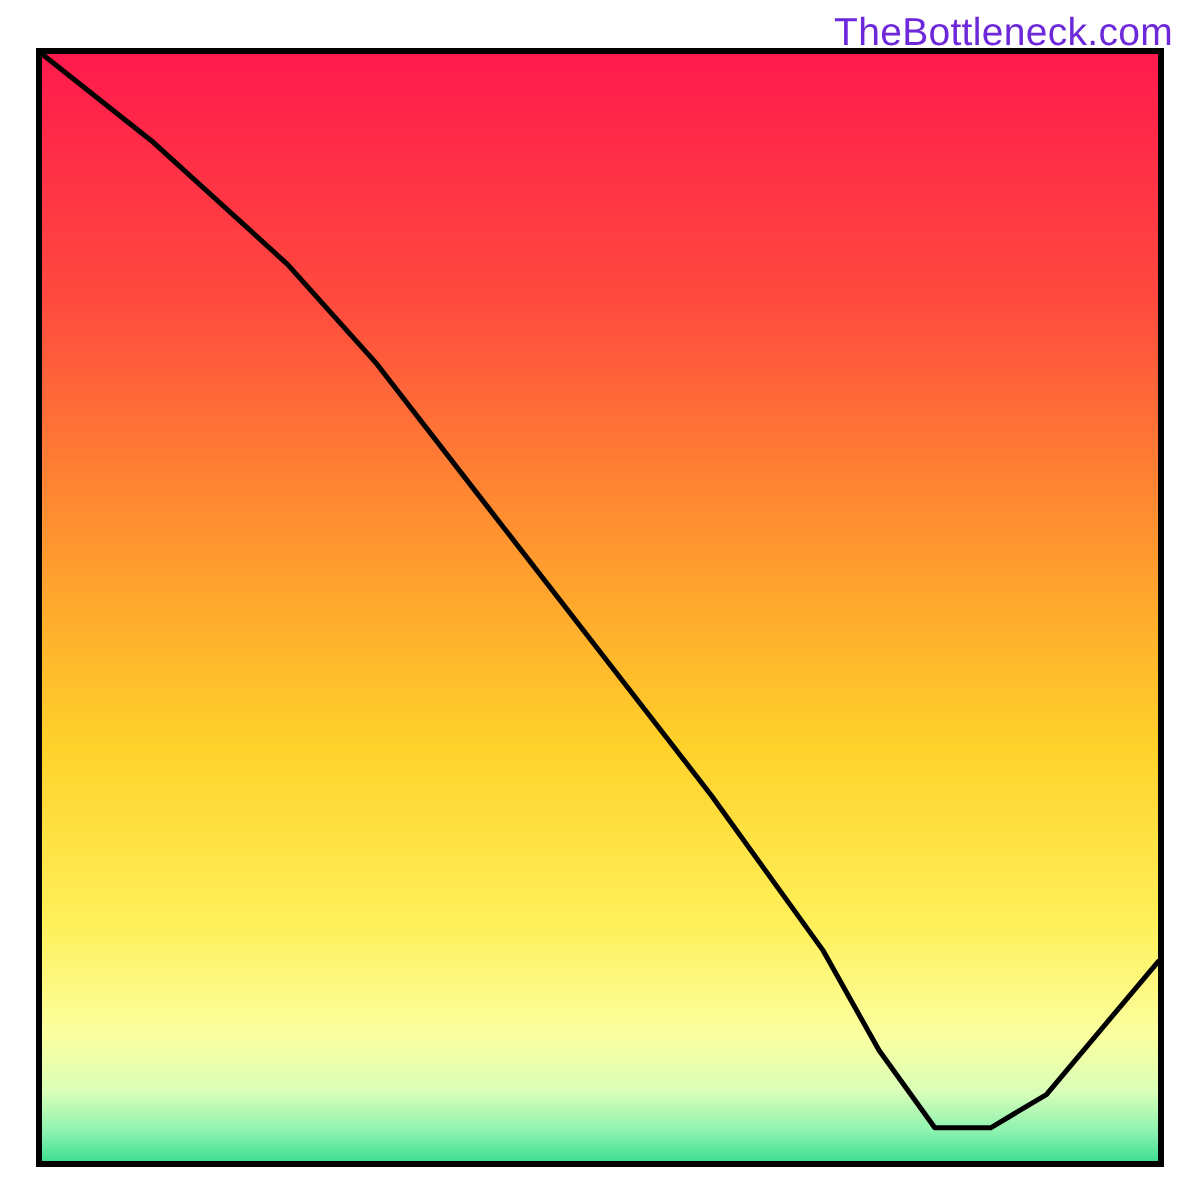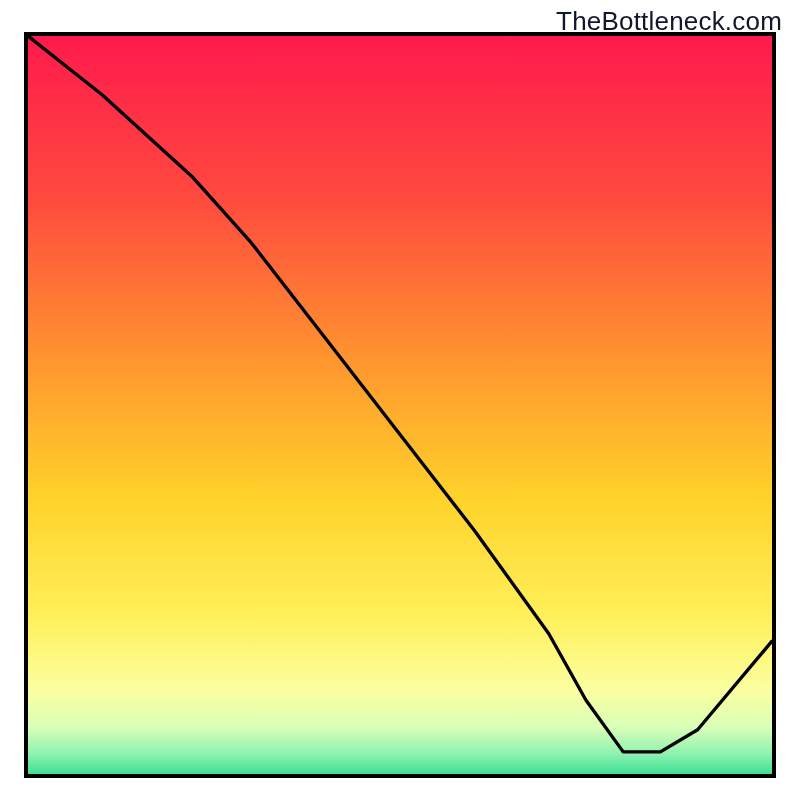--- a/index.html
+++ b/index.html
@@ -15,21 +15,21 @@
     position: relative;
     width: 800px;
     height: 800px;
   }
   #watermark {
     position: absolute;
     top: 6px;
     right: 18px;
     font-size: 26px;
     font-weight: 500;
-    color: #0f172a;
+    color: #6d28d9;
     letter-spacing: 0.2px;
   }
   
   #plot-frame {
     position: absolute;
     left: 24px;
     top: 32px;
     width: 752px;   
     height: 746px;  
     border: 4px solid #000000;

